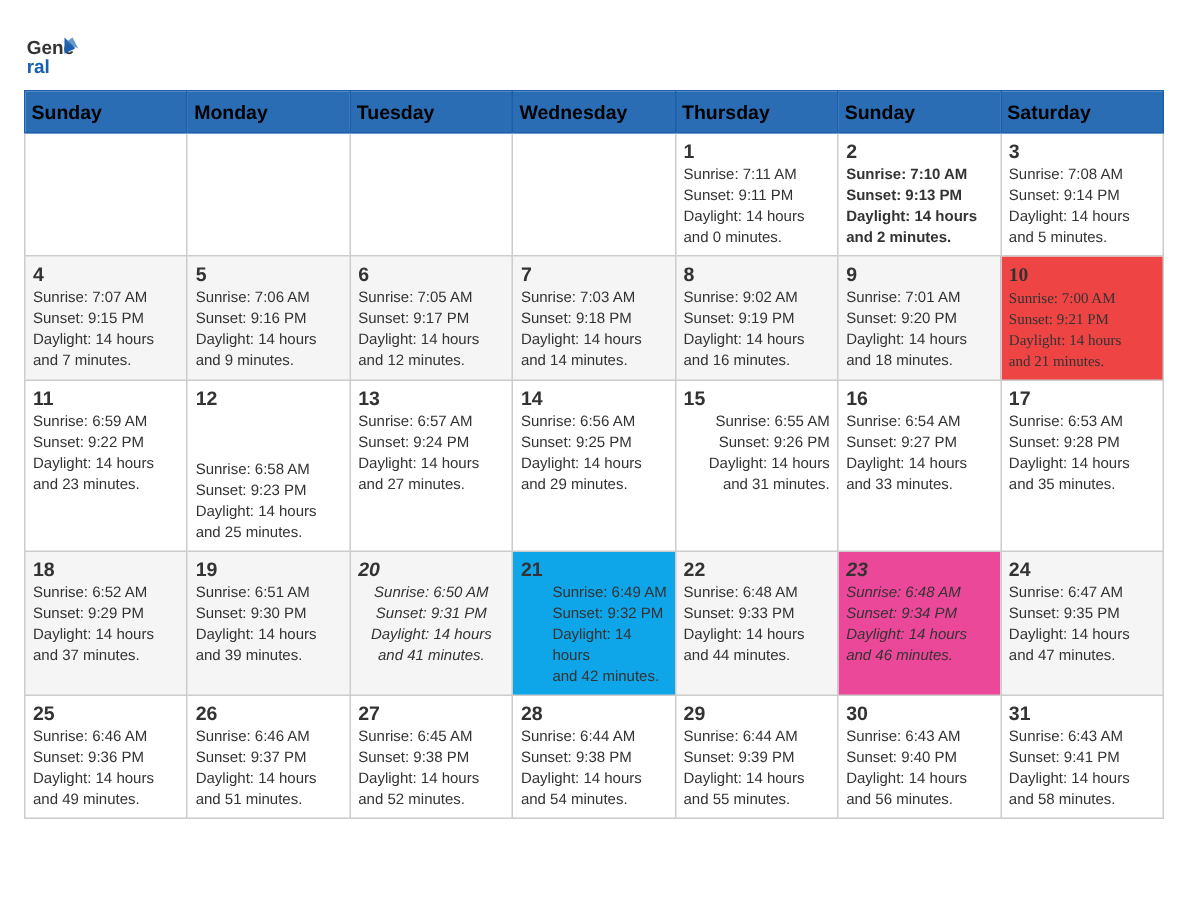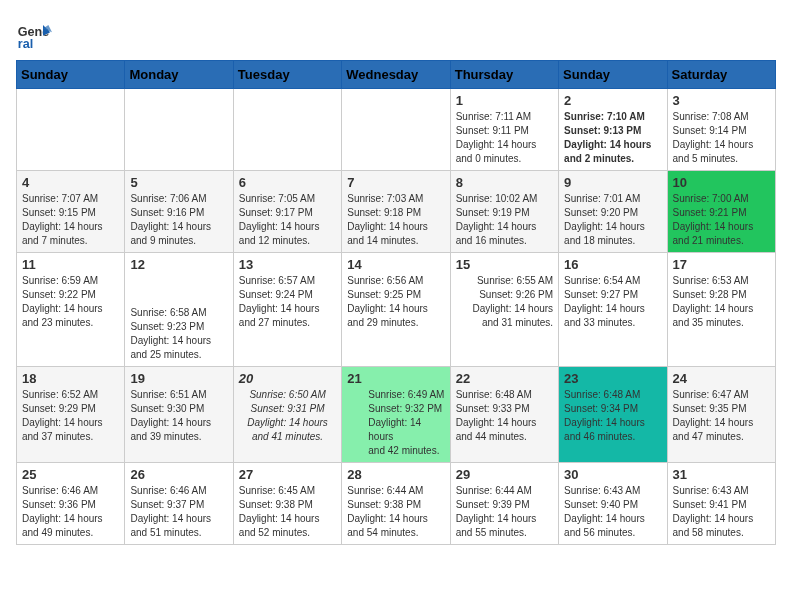--- a/index.html
+++ b/index.html
@@ -174,33 +174,33 @@
         </td>
         <td style="background: rgb(245, 245, 245);">
           <span class="day-num">7</span>
           <div class="cell-info" style="white-space: pre-line;">Sunrise: 7:03 AM
 Sunset: 9:18 PM
 Daylight: 14 hours
 and 14 minutes.</div>
         </td>
         <td style="background: rgb(245, 245, 245);">
           <span class="day-num">8</span>
-          <div class="cell-info" style="white-space: pre-line;">Sunrise: 10:02 AM
+          <div class="cell-info" style="white-space: pre-line;">Sunrise: 9:02 AM
 Sunset: 9:19 PM
 Daylight: 14 hours
 and 16 minutes.</div>
         </td>
         <td style="background: rgb(245, 245, 245);">
           <span class="day-num">9</span>
           <div class="cell-info" style="white-space: pre-line;">Sunrise: 7:01 AM
 Sunset: 9:20 PM
 Daylight: 14 hours
 and 18 minutes.</div>
         </td>
-        <td style="background: #22c55e;">
+        <td style="background: #ef4444; font-family: Liberation Serif, serif;">
           <span class="day-num">10</span>
           <div class="cell-info" style="white-space: pre-line;">Sunrise: 7:00 AM
 Sunset: 9:21 PM
 Daylight: 14 hours
 and 21 minutes.</div>
         </td>
       </tr>
       <tr>
         <td>
           <span class="day-num">11</span>
@@ -267,35 +267,35 @@
 Daylight: 14 hours
 and 39 minutes.</div>
         </td>
         <td style="background: rgb(245, 245, 245); font-style: italic;">
           <span class="day-num">20</span>
           <div class="cell-info" style="white-space: pre-line; text-align: center;">Sunrise: 6:50 AM
 Sunset: 9:31 PM
 Daylight: 14 hours
 and 41 minutes.</div>
         </td>
-        <td style="background: #86efac;">
+        <td style="background: #0ea5e9;">
           <span class="day-num">21</span>
           <div class="cell-info" style="white-space: pre-line; margin-left: 21px;">Sunrise: 6:49 AM
 Sunset: 9:32 PM
 Daylight: 14 hours
 and 42 minutes.</div>
         </td>
         <td style="background: rgb(245, 245, 245);">
           <span class="day-num">22</span>
           <div class="cell-info" style="white-space: pre-line;">Sunrise: 6:48 AM
 Sunset: 9:33 PM
 Daylight: 14 hours
 and 44 minutes.</div>
         </td>
-        <td style="background: #14b8a6;">
+        <td style="background: #ec4899; font-style: italic;">
           <span class="day-num">23</span>
           <div class="cell-info" style="white-space: pre-line;">Sunrise: 6:48 AM
 Sunset: 9:34 PM
 Daylight: 14 hours
 and 46 minutes.</div>
         </td>
         <td style="background: rgb(245, 245, 245);">
           <span class="day-num">24</span>
           <div class="cell-info" style="white-space: pre-line;">Sunrise: 6:47 AM
 Sunset: 9:35 PM

